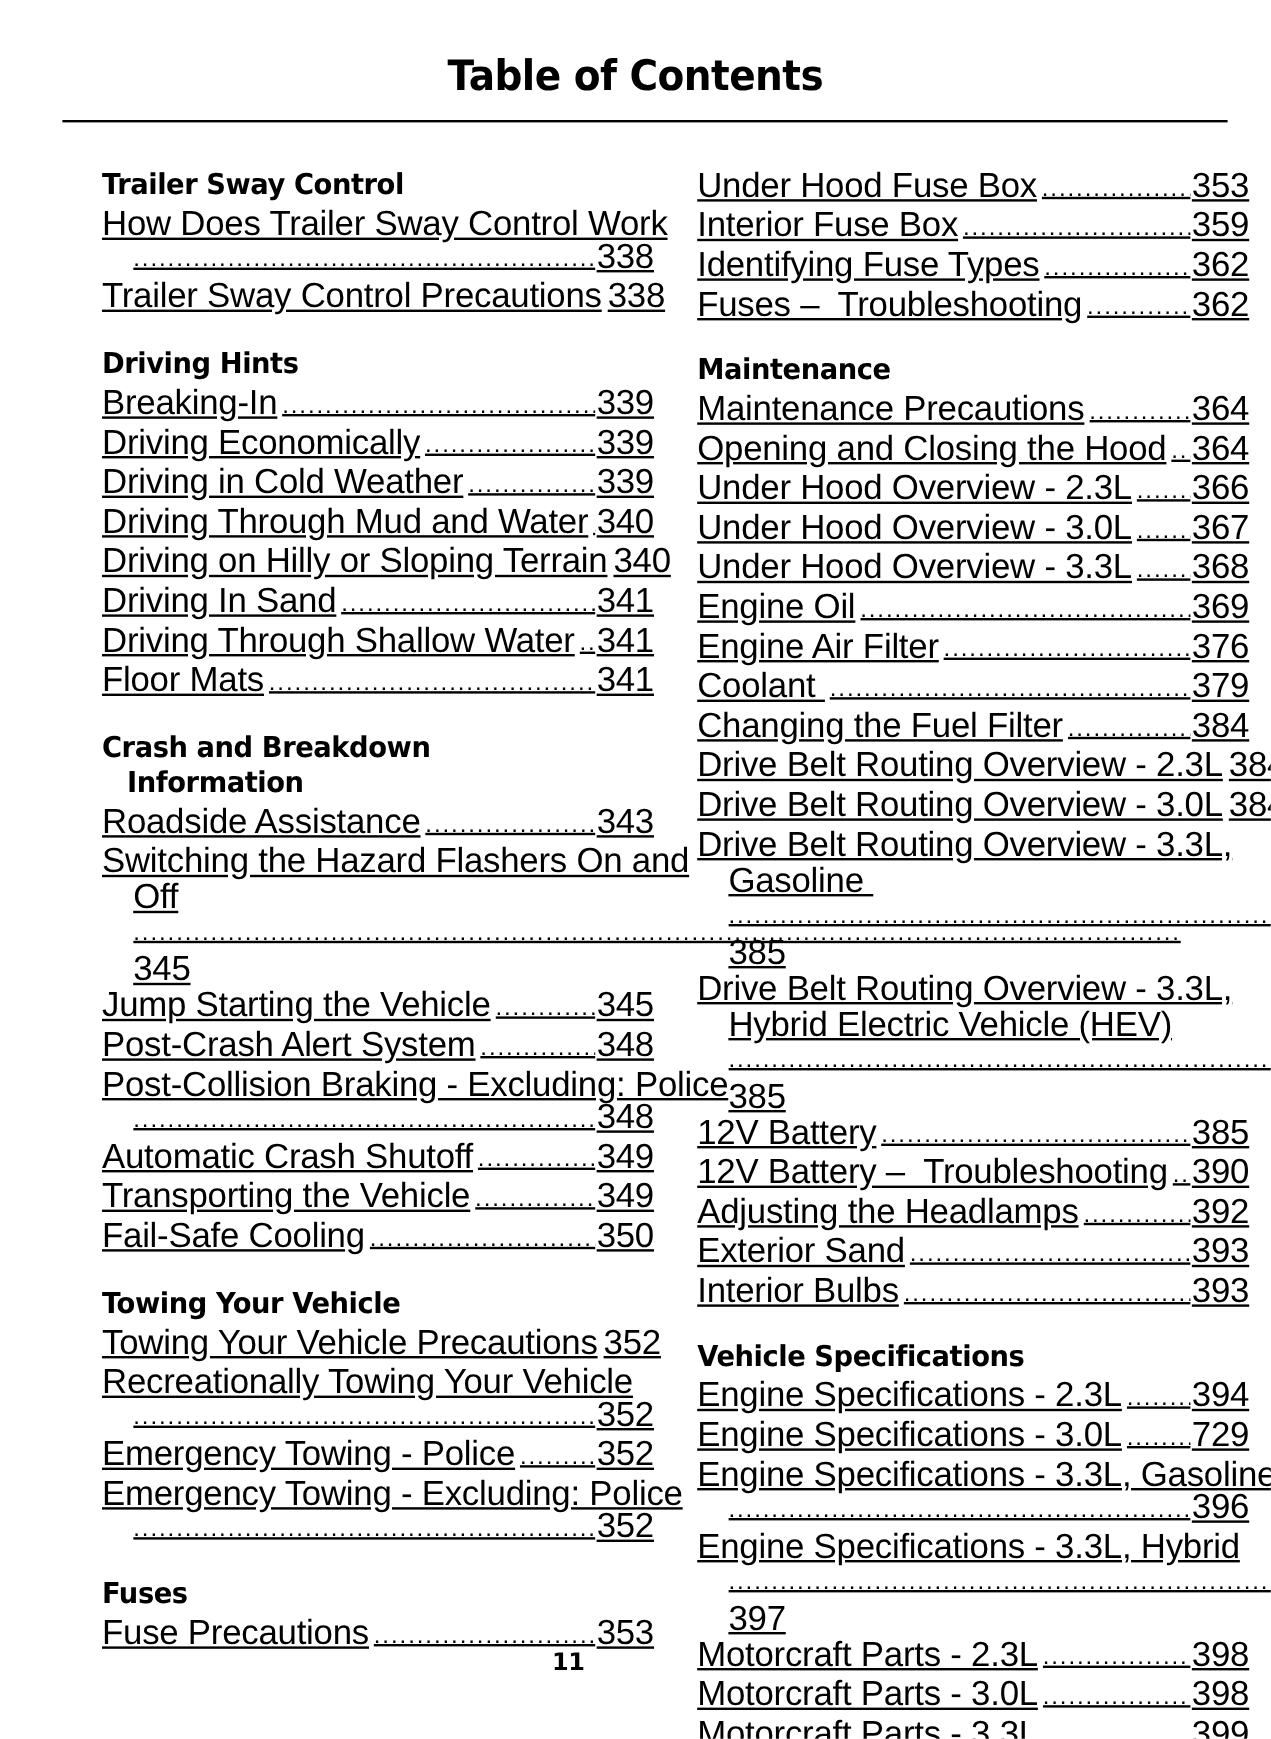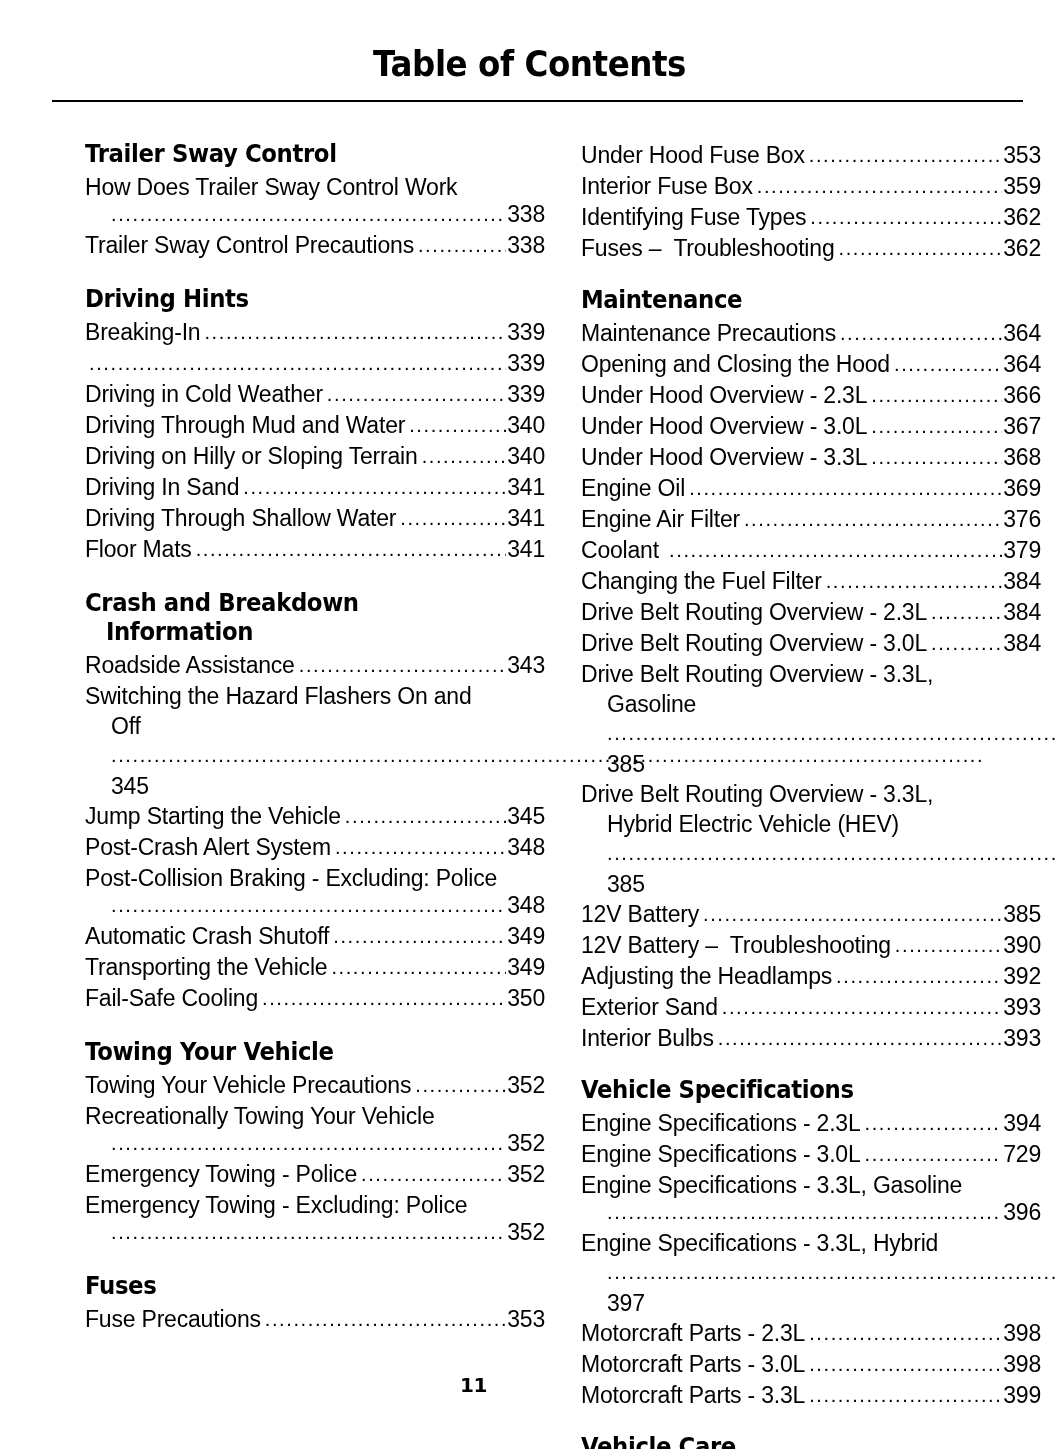--- a/index.html
+++ b/index.html
@@ -73,26 +73,27 @@
     white-space: pre-line;
   }
   .section-heading.wrapped { text-indent: 0; padding-left: 0; }
   .section-heading.wrapped .cont { display: block; padding-left: 22px; }
 
   .section + .section { margin-top: 24px; }
   .section-right + .section-right { margin-top: 22px; }
 
   
   .entry {
-    font-size: 23px;
+    font-size: 29px;
     line-height: 30px;
     letter-spacing: -0.2px;
     margin: 0;
     display: block;
     position: relative;
+    text-decoration: underline;
   }
   .entry .line {
     display: flex;
     align-items: baseline;
     width: 100%;
   }
   .entry .line.indent { padding-left: 22px; flex-direction: column; }
   .entry .txt { white-space: pre; flex: 0 0 auto; }
   .entry .leader {
     flex: 1 1 auto;
@@ -164,20 +165,21 @@
           <div class="section-heading">Driving Hints</div>
           <div class="entry">
             <div class="line">
               <span class="txt">Breaking-In</span>
               <span class="leader"></span>
               <span class="pg">339</span>
             </div>
           </div>
           <div class="entry">
             <div class="line">
+              <span class="txt">Driving Economically</span>
               <span class="leader"></span>
               <span class="pg">339</span>
             </div>
           </div>
           <div class="entry">
             <div class="line">
               <span class="txt">Driving in Cold Weather</span>
               <span class="leader"></span>
               <span class="pg">339</span>
             </div>

